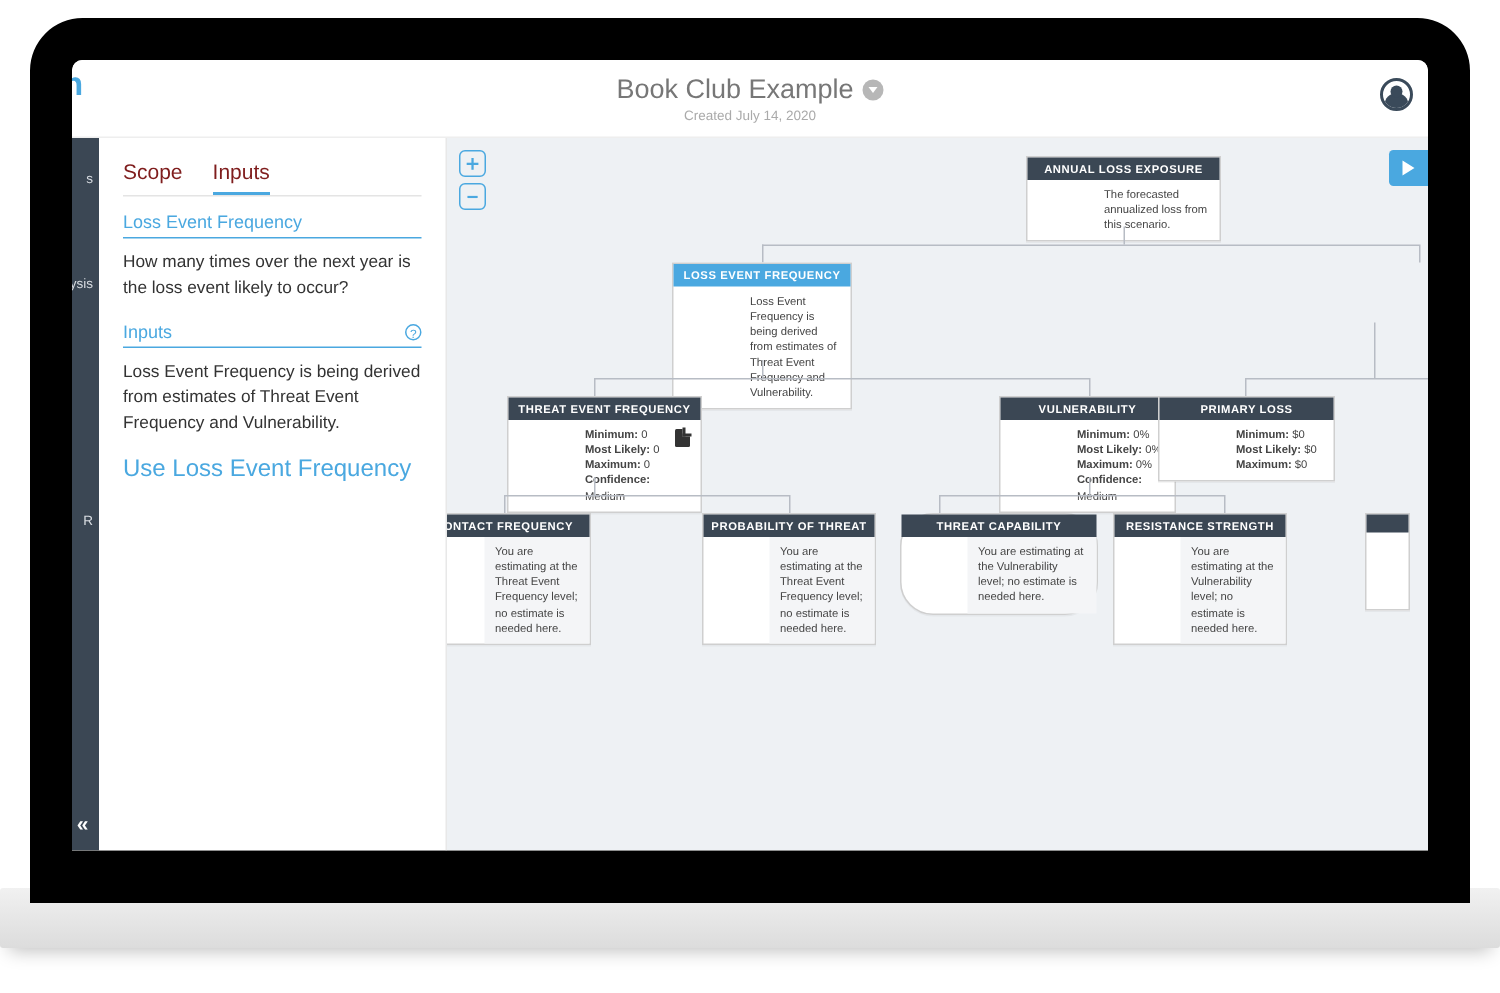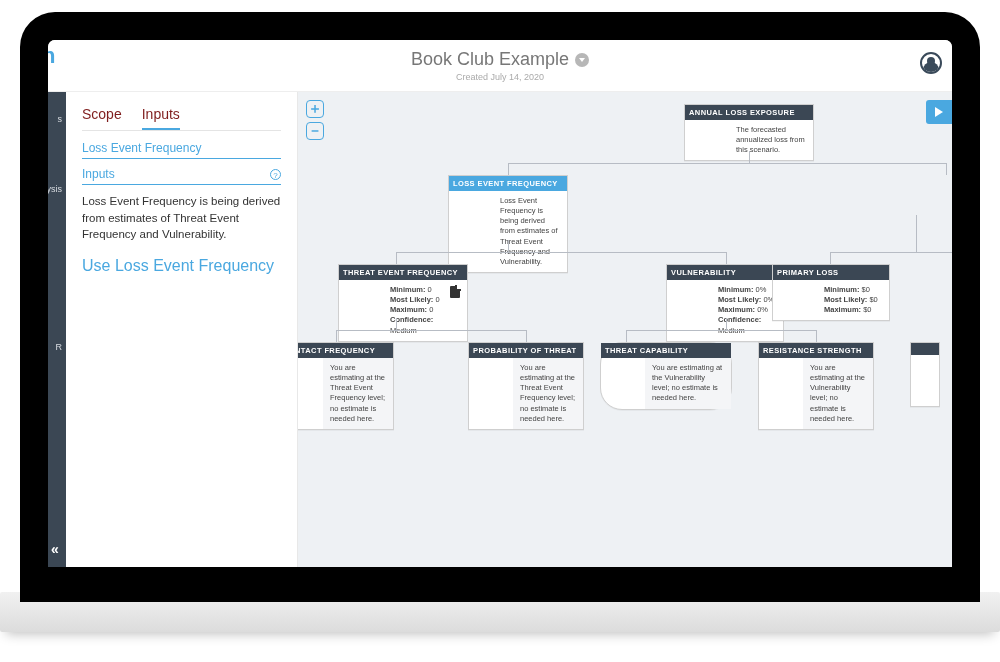--- a/index.html
+++ b/index.html
@@ -138,21 +138,21 @@
     content:"";width:0;height:0;
     border-top:5px solid transparent;border-bottom:5px solid transparent;
     border-left:8px solid #fff;
   }
 
   .node {
     position:absolute; background:#fff; border:1px solid #cfcfcf;
     box-shadow:0 1px 0 rgba(0,0,0,.04);
   }
   .node .hd {
-    background:#3b4754;color:#fff;
+    background:#3b4754;color:#fff;text-align:center;
     font-size:7.5px;letter-spacing:.4px;padding:3px 4px;font-weight:600;
   }
   .node.sel .hd { background:#4aa8e0; }
   .node .bd {
     padding:5px 7px;font-size:7.5px;line-height:1.35;color:#444;margin-left:44px;
   }
   .kv b{font-weight:600;}
   .doc-ic{
     float:right;width:10px;height:12px;background:#333;border-radius:1px;
     position:relative;margin-top:1px;
@@ -200,20 +200,21 @@
 
     <div class="leftpanel">
       <div class="tabs">
         <div class="tab">Scope</div>
         <div class="tab active">Inputs</div>
       </div>
 
       <div class="section-head">
         <span>Loss Event Frequency</span>
       </div>
+      <div class="section-body">How many times over the next year is the loss event likely to occur?</div>
 
       <div class="section-head">
         <span>Inputs</span>
         <span class="help-ic">?</span>
       </div>
       <div class="section-body">Loss Event Frequency is being derived from estimates of Threat Event Frequency and Vulnerability.</div>
 
       <div class="link-action">Use Loss Event Frequency</div>
     </div>
 
@@ -292,21 +293,21 @@
         <div class="bd">You are estimating at the Threat Event Frequency level; no estimate is needed here.</div>
       </div>
       <div class="node bottom-row" style="left:170px;top:250px;width:116px;">
         <div class="hd">PROBABILITY OF THREAT</div>
         <div class="bd">You are estimating at the Threat Event Frequency level; no estimate is needed here.</div>
       </div>
       <div class="node bottom-row" style="left:302px;top:250px;width:132px;border-radius:22px;">
         <div class="hd">THREAT CAPABILITY</div>
         <div class="bd">You are estimating at the Vulnerability level; no estimate is needed here.</div>
       </div>
-      <div class="node bottom-row" style="left:460px;top:250px;width:116px;">
+      <div class="node bottom-row" style="left:444px;top:250px;width:116px;">
         <div class="hd">RESISTANCE STRENGTH</div>
         <div class="bd">You are estimating at the Vulnerability level; no estimate is needed here.</div>
       </div>
       <div class="node bottom-row" style="left:612px;top:250px;width:30px;">
         <div class="hd" style="height:12px"></div>
         <div class="bd kv">
           <b>Mi</b><br>
           <b>Mo</b><br>
           <b>Ma</b><br>
           <b>Co</b>

